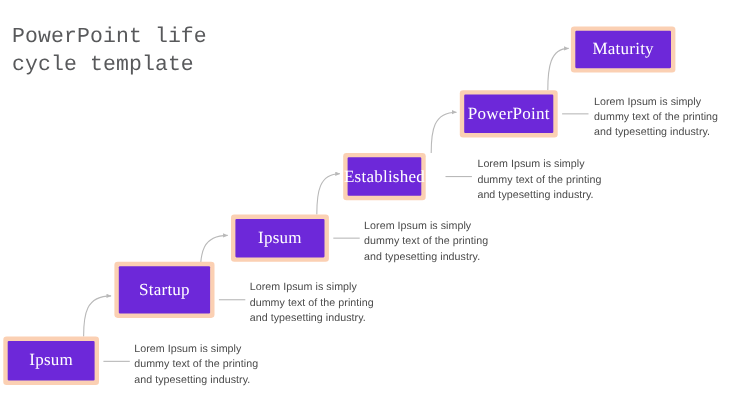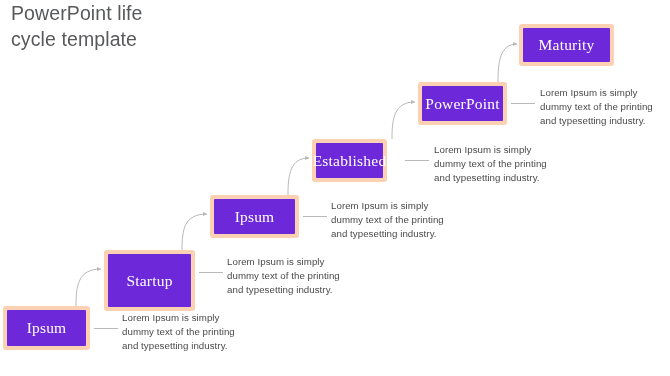--- a/index.html
+++ b/index.html
@@ -15,23 +15,23 @@
   }
   #canvas {
     position: relative;
     width: 670px;
     height: 376px;
     background: #ffffff;
   }
   #title {
     position: absolute;
     left: 11px;
-    top: 0;
+    top: 20px;
     width: 260px;
-    font-family: Liberation Sans, sans-serif;
+    font-family: Liberation Mono, monospace;
     font-size: 19.5px;
     line-height: 26px;
     color: #58595b;
     letter-spacing: 0.1px;
     white-space: pre-line;
   }
   #connectors {
     position: absolute;
     left: 0;
     top: 0;
@@ -108,21 +108,21 @@
   <div class="stage-box" style="left:3px; top:306px; width:87px; height:44px;">
     <div class="inner">
       <span class="stage-label">Ipsum</span>
     </div>
   </div>
   <div class="leader" style="left:94px; top:328px; width:24px;"></div>
   <div class="desc" style="left:122px; top:311px; width:160px;">Lorem Ipsum is simply
 dummy text of the printing
 and typesetting industry.</div>
 
-  <div class="stage-box" style="left:104px; top:250px; width:91px; height:61px;text-align:center;">
+  <div class="stage-box" style="left:104px; top:238px; width:91px; height:51px;text-align:center;">
     <div class="inner">
       <span class="stage-label">Startup</span>
     </div>
   </div>
   <div class="leader" style="left:199px; top:272px; width:24px;"></div>
   <div class="desc" style="left:227px; top:255px; width:160px;">Lorem Ipsum is simply
 dummy text of the printing
 and typesetting industry.</div>
 
   <div class="stage-box" style="left:210px; top:195px; width:89px; height:43px;">

